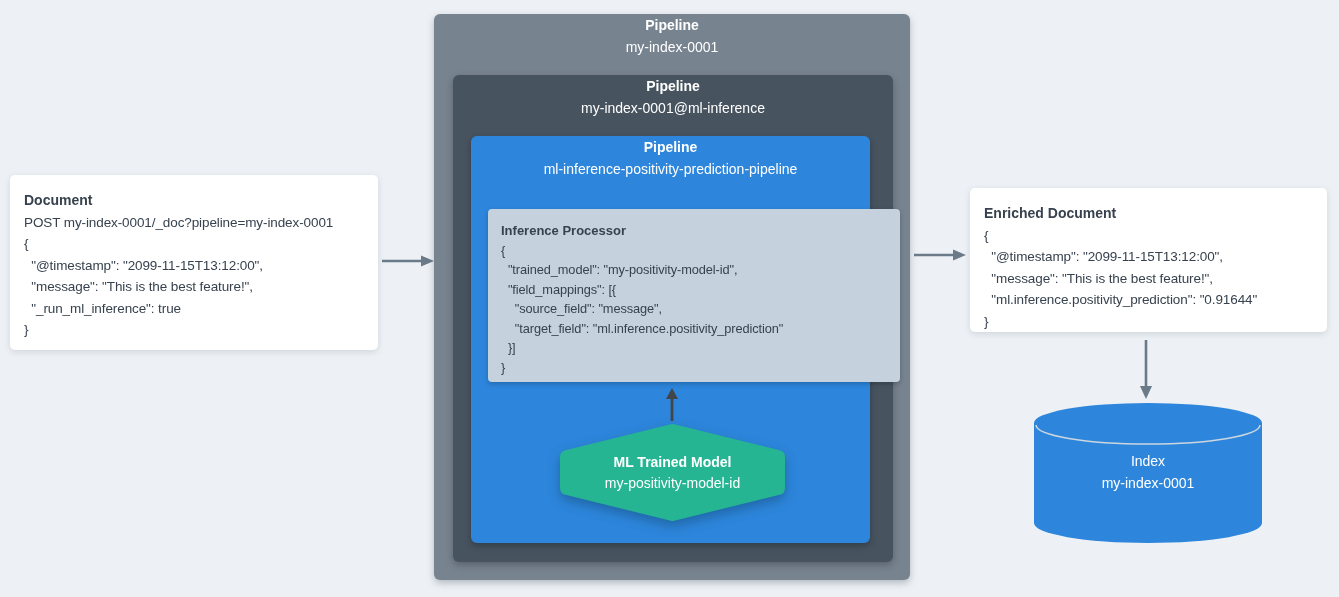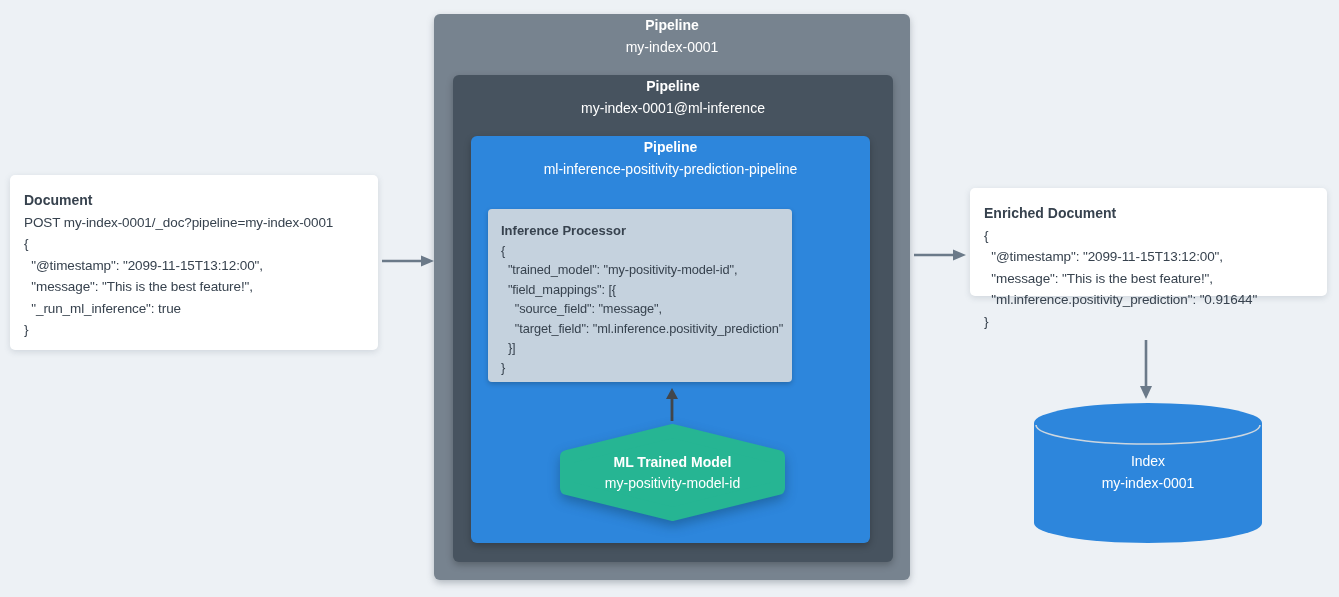--- a/index.html
+++ b/index.html
@@ -85,21 +85,21 @@
         <div class="t">Pipeline</div>
         <div>my-index-0001@ml-inference</div>
       </div>
 
       <div class="pbox pbox-inner" style="left:18px;top:61px;width:399px;height:407px;">
         <div class="pbox-heading">
           <div class="t">Pipeline</div>
           <div>ml-inference-positivity-prediction-pipeline</div>
         </div>
 
-        <div class="processor" style="left:17px;top:73px;width:304px;height:173px;">
+        <div class="processor" style="left:17px;top:73px;width:412px;height:173px;">
           <div class="proc-title">Inference Processor</div>
           <pre class="code">{
   "trained_model": "my-positivity-model-id",
   "field_mappings": [{
     "source_field": "message",
     "target_field": "ml.inference.positivity_prediction"
   }]
 }</pre>
         </div>
 
@@ -120,21 +120,21 @@
 
       </div>
     </div>
   </div>
 
   <svg class="arrow" style="left:913px;top:248px;" width="54" height="14" viewBox="0 0 54 14">
     <line x1="1" y1="7" x2="41" y2="7" stroke="#6b7a89" stroke-width="2.6"></line>
     <polygon points="40,1.5 40,12.5 53,7" fill="#6b7a89"></polygon>
   </svg>
 
-  <div class="card" style="left:970px;top:188px;width:357px;height:108px;">
+  <div class="card" style="left:970px;top:188px;width:357px;height:144px;">
     <div class="card-title">Enriched Document</div>
     <pre class="code">{
   "@timestamp": "2099-11-15T13:12:00",
   "message": "This is the best feature!",
   "ml.inference.positivity_prediction": "0.91644"
 }</pre>
   </div>
 
   <svg class="arrow" style="left:1139px;top:340px;" width="14" height="60" viewBox="0 0 14 60">
     <line x1="7" y1="0" x2="7" y2="47" stroke="#6b7a89" stroke-width="2.6"></line>

